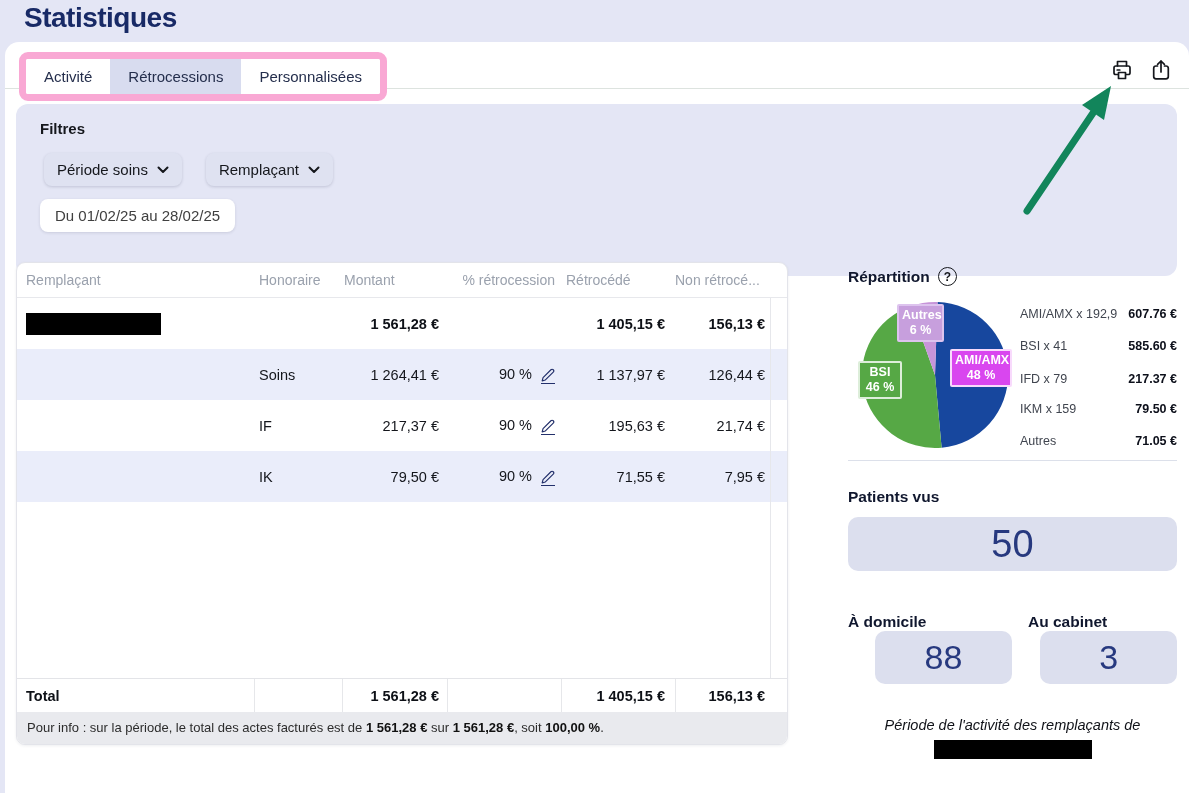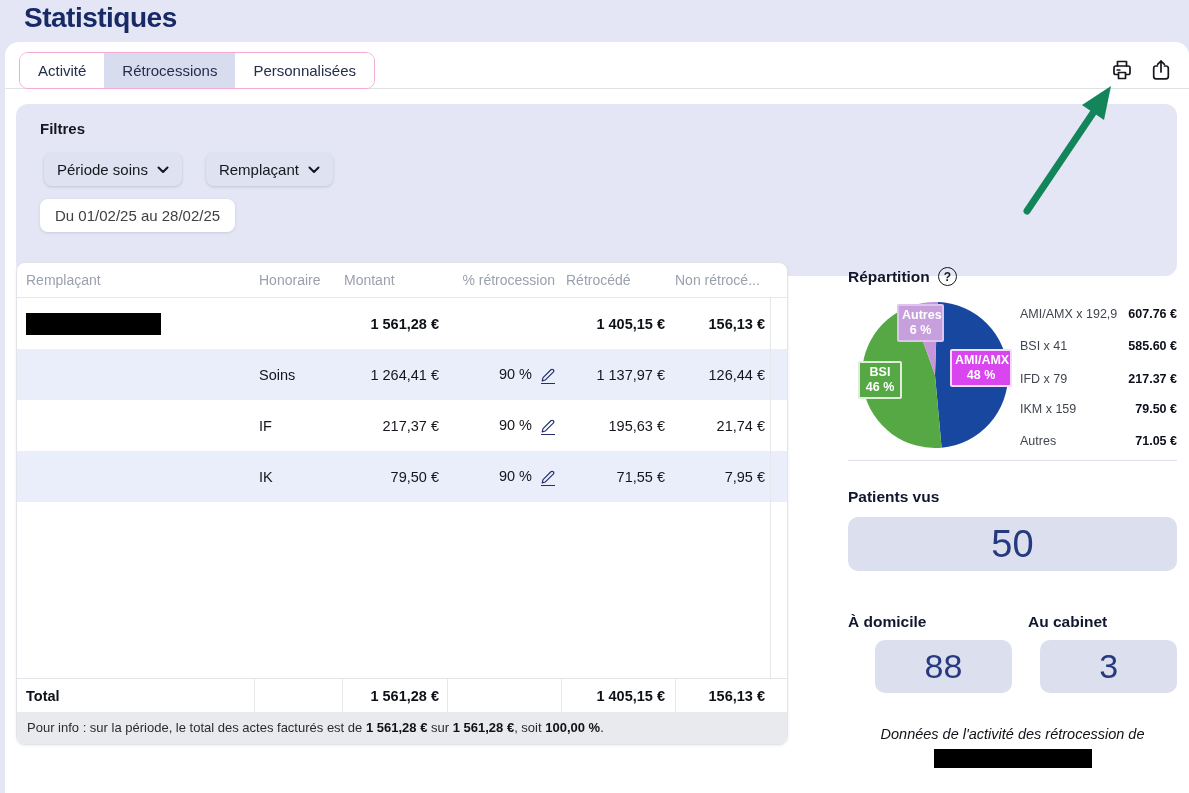--- a/index.html
+++ b/index.html
@@ -15,21 +15,21 @@
     font-size:28px;font-weight:bold;color:#182a66;letter-spacing:-0.5px;
   }
   .sheet{
     position:absolute;left:5px;right:0;top:42px;bottom:0;
     background:#ffffff;border-radius:14px 14px 0 0;
   }
   
   .tabline{position:absolute;left:0;right:0;top:46px;border-top:1px solid #dde3df;}
   .tabgroup{
     position:absolute;left:14px;top:10px;display:flex;
-    border:1px solid #f9a8d4;border-radius:9px;overflow:hidden;background:#fff;
+    border:7px solid #f9a8d4;border-radius:9px;overflow:hidden;background:#fff;
   }
   .tab{
     padding:9px 18px;font-size:15px;color:#242e4c;background:#fff;cursor:pointer;white-space:nowrap;
   }
   .tab.active{background:#d8dcef;}
   .toolbar-icons{position:absolute;right:16px;top:16px;display:flex;gap:15px;align-items:center;}
   .toolbar-icons svg{display:block;cursor:pointer;}
   
   .filters{
     position:absolute;left:11px;top:62px;width:1161px;height:172px;
@@ -117,21 +117,21 @@
   .sect-title{font-size:15.5px;font-weight:bold;color:#10172e;}
   .patients-title{margin-top:27px;}
   .bigbox{
     margin-top:11px;height:54px;background:#dcdfee;border-radius:10px;
     display:flex;align-items:center;justify-content:center;
     font-size:38px;color:#27397f;
   }
   .duo-labels{margin-top:42px;display:flex;}
   .duo-labels .sect-title{width:149px;}
   .duo-labels .spacer{width:31px;}
-  .duo-boxes{margin-top:9px;display:flex;padding-left:27px;}
+  .duo-boxes{display:flex;padding-left:27px;}
   .smallbox{
     width:149px;height:53px;background:#dcdfee;border-radius:10px;
     display:flex;align-items:center;justify-content:center;
     font-size:34px;color:#27397f;
   }
   .duo-boxes .spacer{width:31px;}
   .foot-italic{
     margin-top:33px;text-align:center;font-style:italic;font-size:14.5px;color:#101218;font-weight:500;
   }
   .foot-redact{margin:7px auto 0 auto;width:158px;height:19px;background:#000;}
@@ -316,21 +316,21 @@
       <div class="sect-title">À domicile</div>
       <div class="spacer"></div>
       <div class="sect-title">Au cabinet</div>
     </div>
     <div class="duo-boxes">
       <div class="smallbox">88</div>
       <div class="spacer"></div>
       <div class="smallbox">3</div>
     </div>
 
-    <div class="foot-italic">Données de l'activité des rétrocession de</div>
+    <div class="foot-italic">Période de l'activité des remplaçants de</div>
     <div class="foot-redact"></div>
   </div>
 </div>
 
 <svg class="arrow-overlay" width="1189" height="793" viewBox="0 0 1189 793">
   <line x1="1027" y1="211" x2="1093" y2="113" stroke="#12855b" stroke-width="7" stroke-linecap="round"></line>
   <polygon points="1111,86 1104,120 1082,105" fill="#12855b"></polygon>
 </svg>
 
 </body></html>

